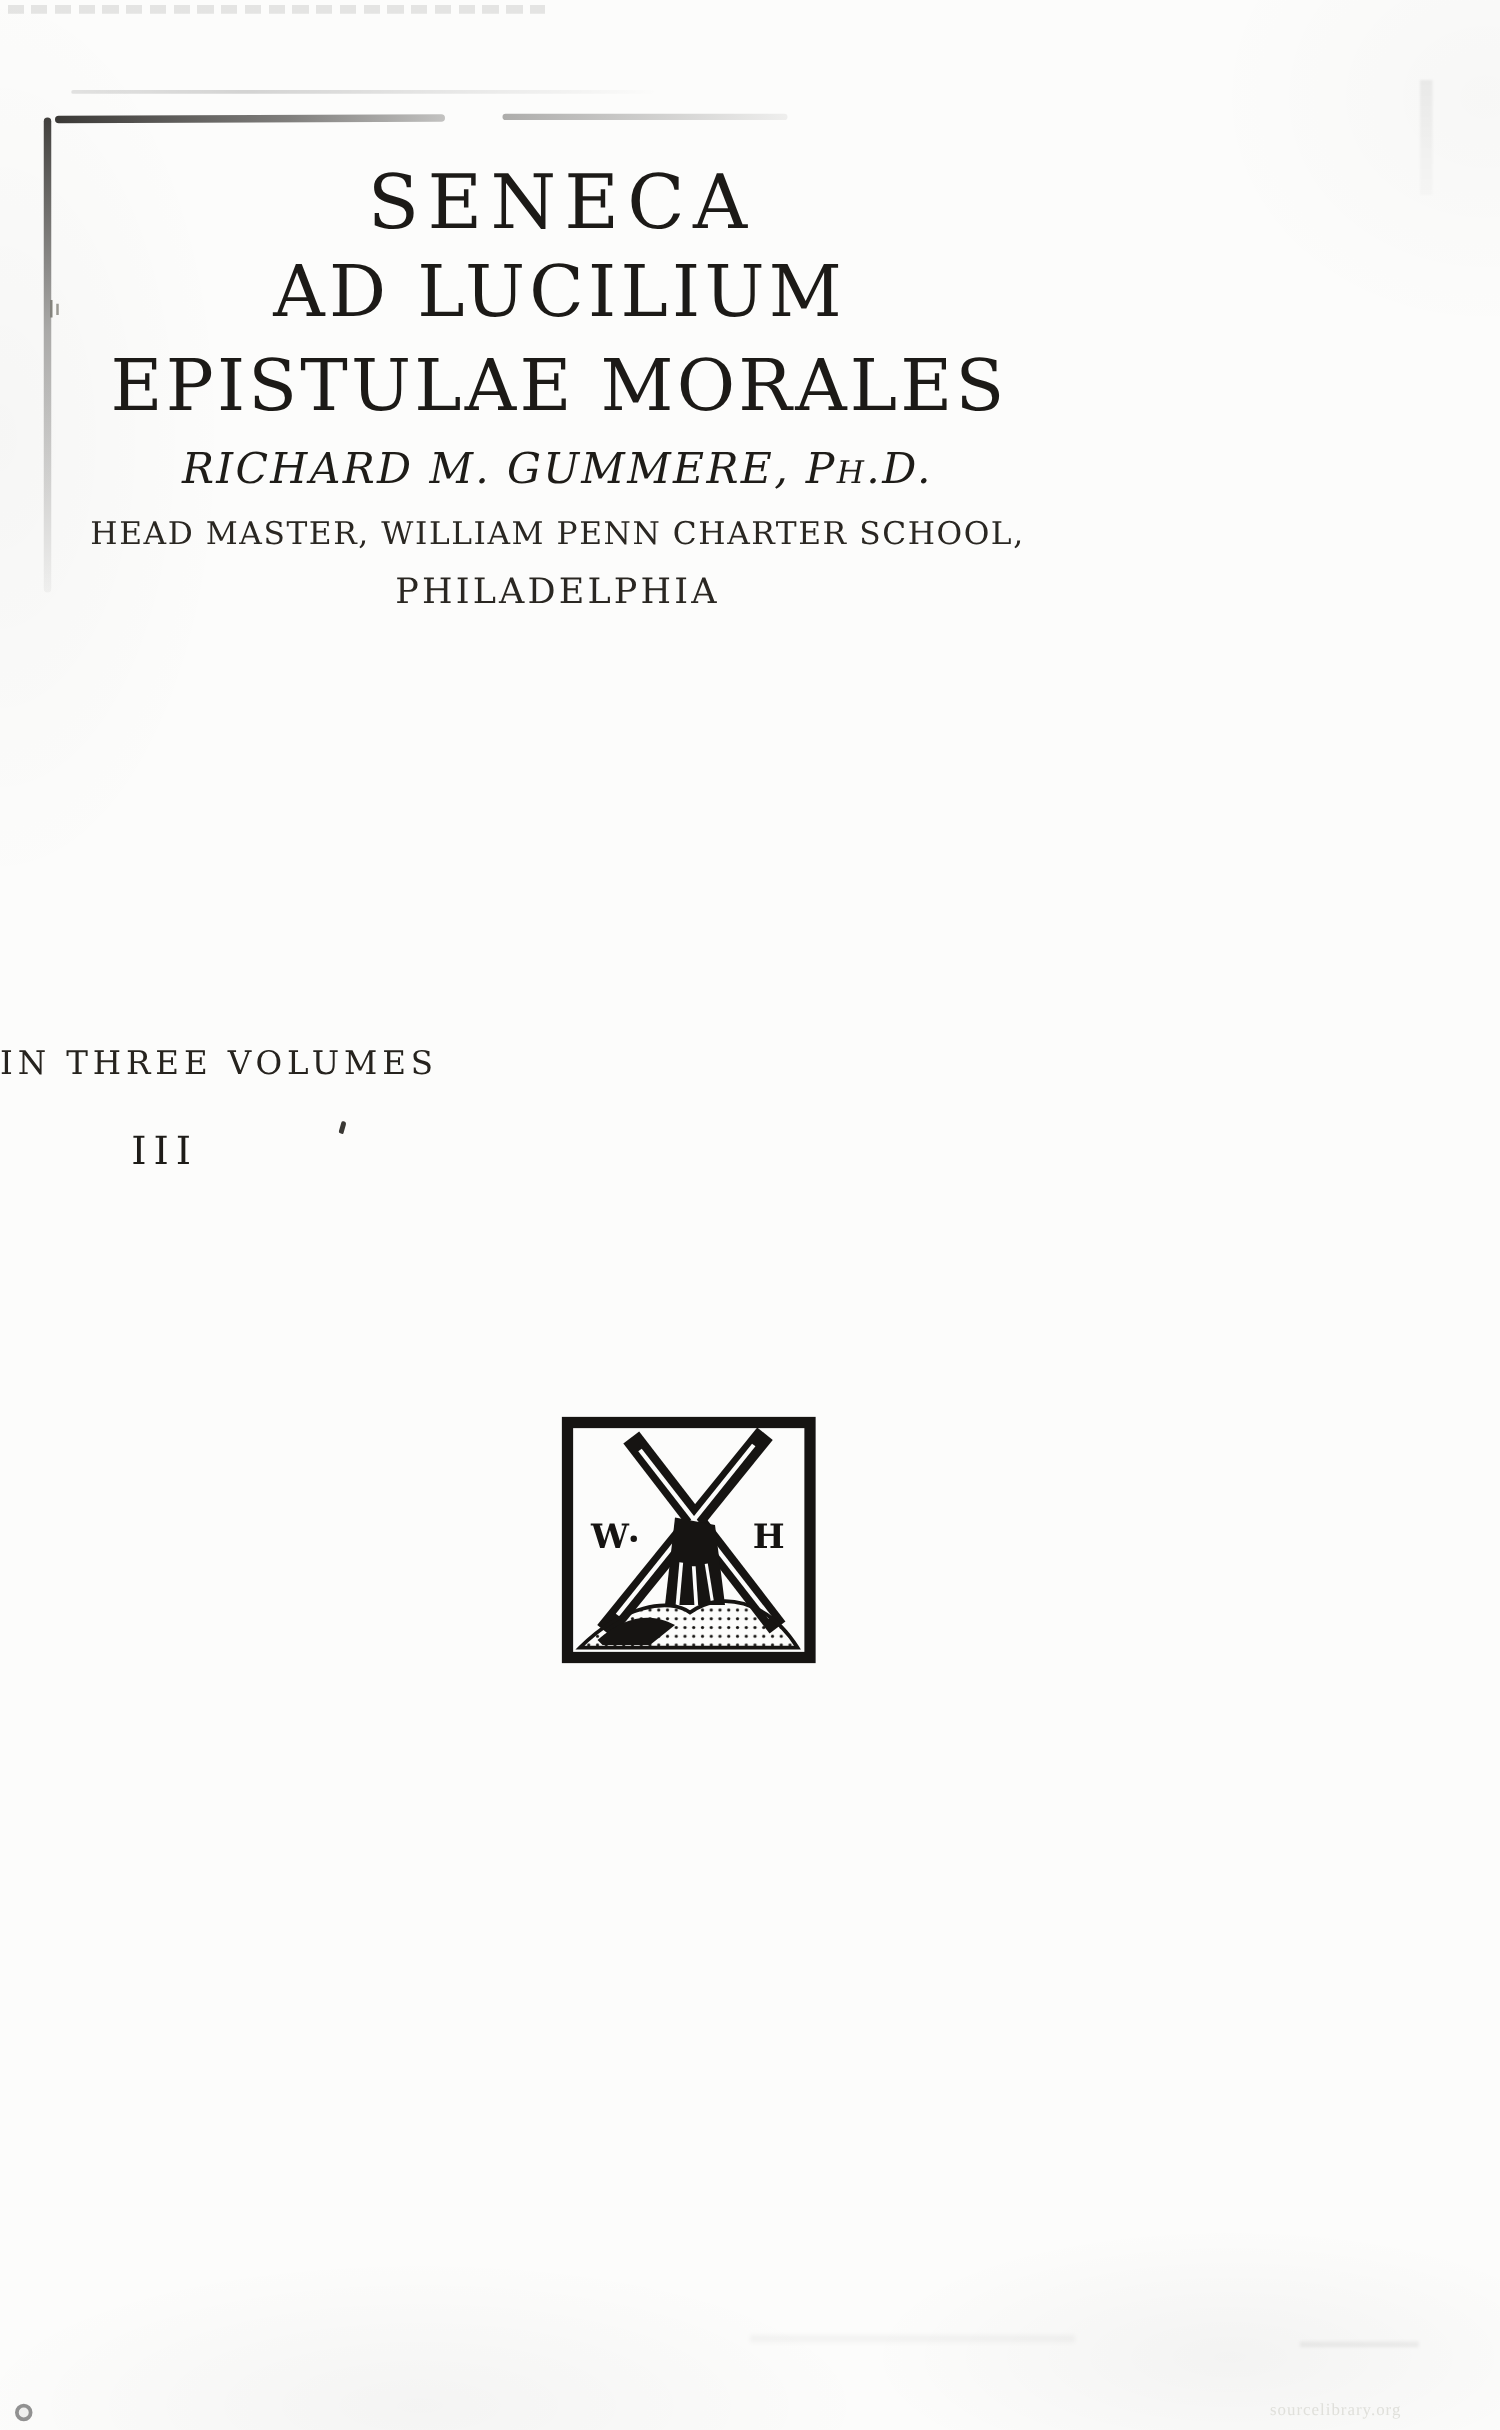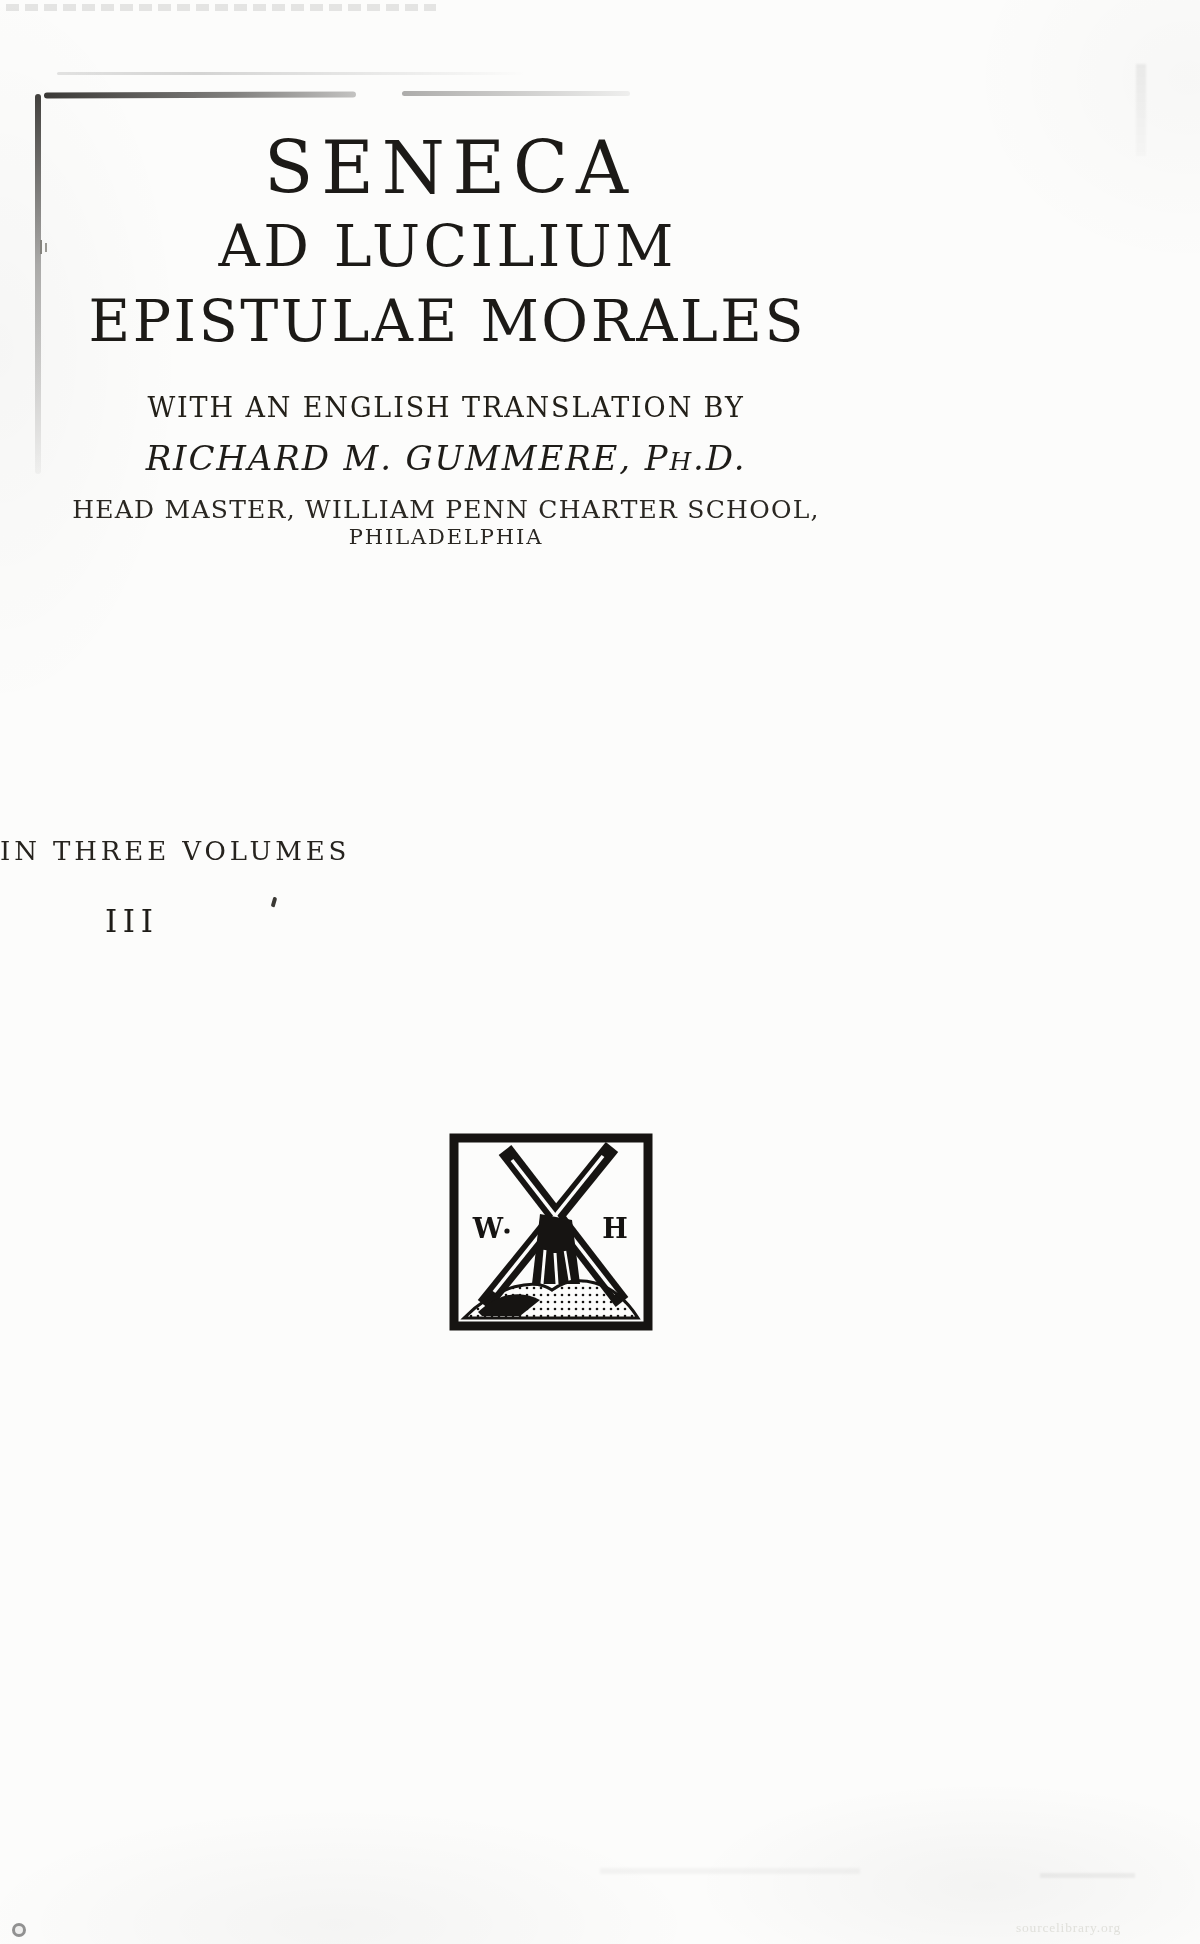--- a/index.html
+++ b/index.html
@@ -120,21 +120,21 @@
   }
 
   
   .title-block {
     position: absolute;
     top: 132px; left: 0;
     width: 892px;
     text-align: center;
   }
   .main-title {
-    font-size: 72px;
+    font-size: 60px;
     line-height: 1;
     letter-spacing: 0.11em;
     margin-right: -0.11em;
     color: #1c1a17;
   }
   .sub1 {
     margin-top: 14px;
     font-size: 57px;
     line-height: 1;
     letter-spacing: 0.06em;
@@ -168,22 +168,22 @@
     font-size: 25px;
   }
   .affil1 {
     margin-top: 22px;
     font-size: 25px;
     line-height: 1;
     letter-spacing: 0.05em;
     color: #2a2722;
   }
   .affil2 {
-    margin-top: 5px;
-    font-size: 21px;
+    margin-top: 20px;
+    font-size: 28px;
     line-height: 1;
     letter-spacing: 0.09em;
     color: #2a2722;
   }
 
   
   .volume-block {
     position: absolute;
     top: 838px; left: 0;
     width: 892px;
@@ -256,21 +256,20 @@
   <div class="speck-ji"></div>
   <div class="speck-comma"></div>
   <div class="right-edge-smudge"></div>
   <div class="bottom-smudge-a"></div>
   <div class="bottom-smudge-b"></div>
 
   <div class="title-block">
     <div class="main-title">SENECA</div>
     <div class="sub1">AD LUCILIUM</div>
     <div class="sub2">EPISTULAE MORALES</div>
-    <div class="trans">WITH AN ENGLISH TRANSLATION BY</div>
     <div class="author"><span>RICHARD M. GUMMERE, P</span><span class="smallcap">H</span><span>.D.</span></div>
     <div class="affil1">HEAD MASTER, WILLIAM PENN CHARTER SCHOOL,</div>
     <div class="affil2">PHILADELPHIA</div>
   </div>
 
   <div class="volume-block">
     <div class="series-note">IN THREE VOLUMES</div>
     <div class="volume-numeral">III</div>
   </div>
 

